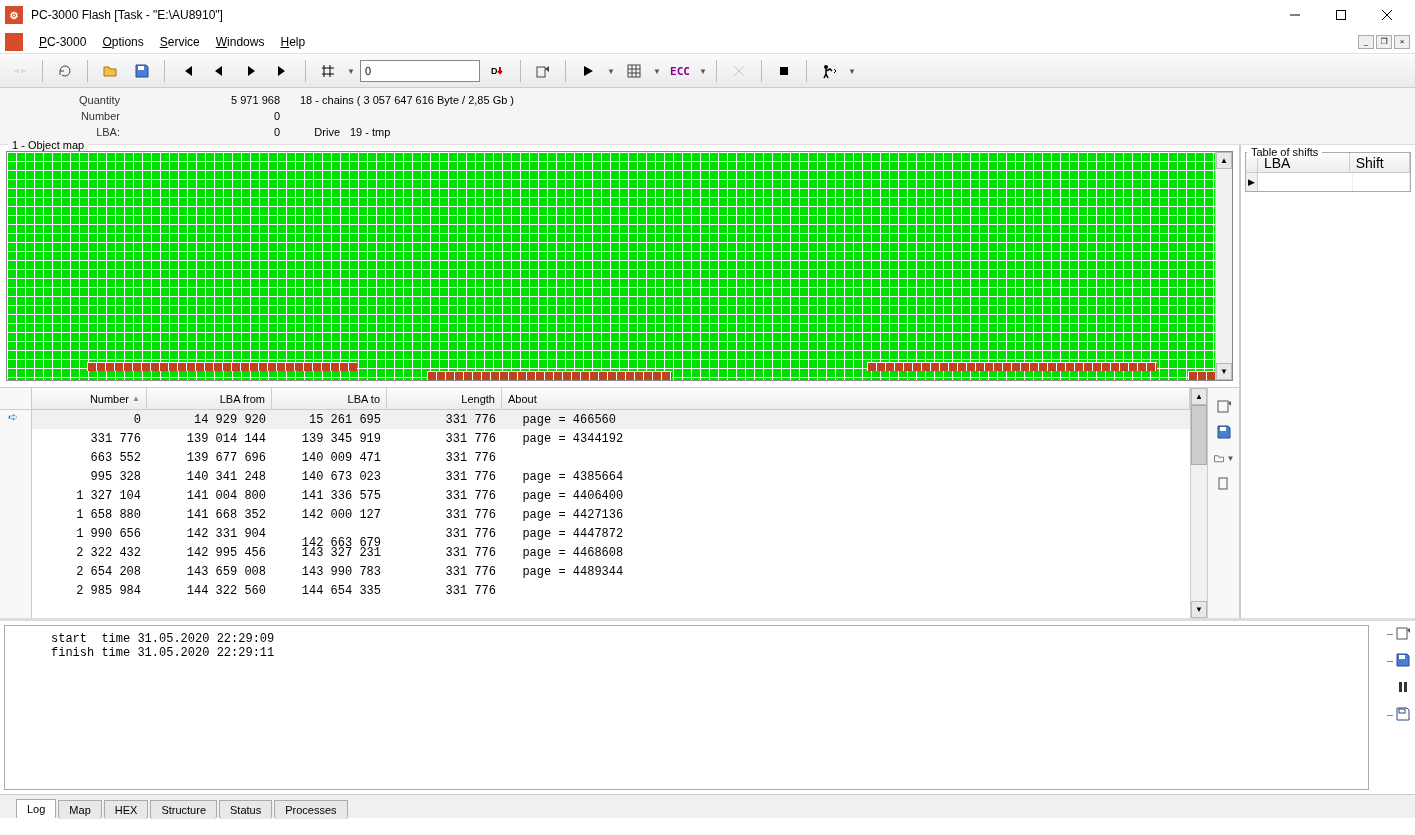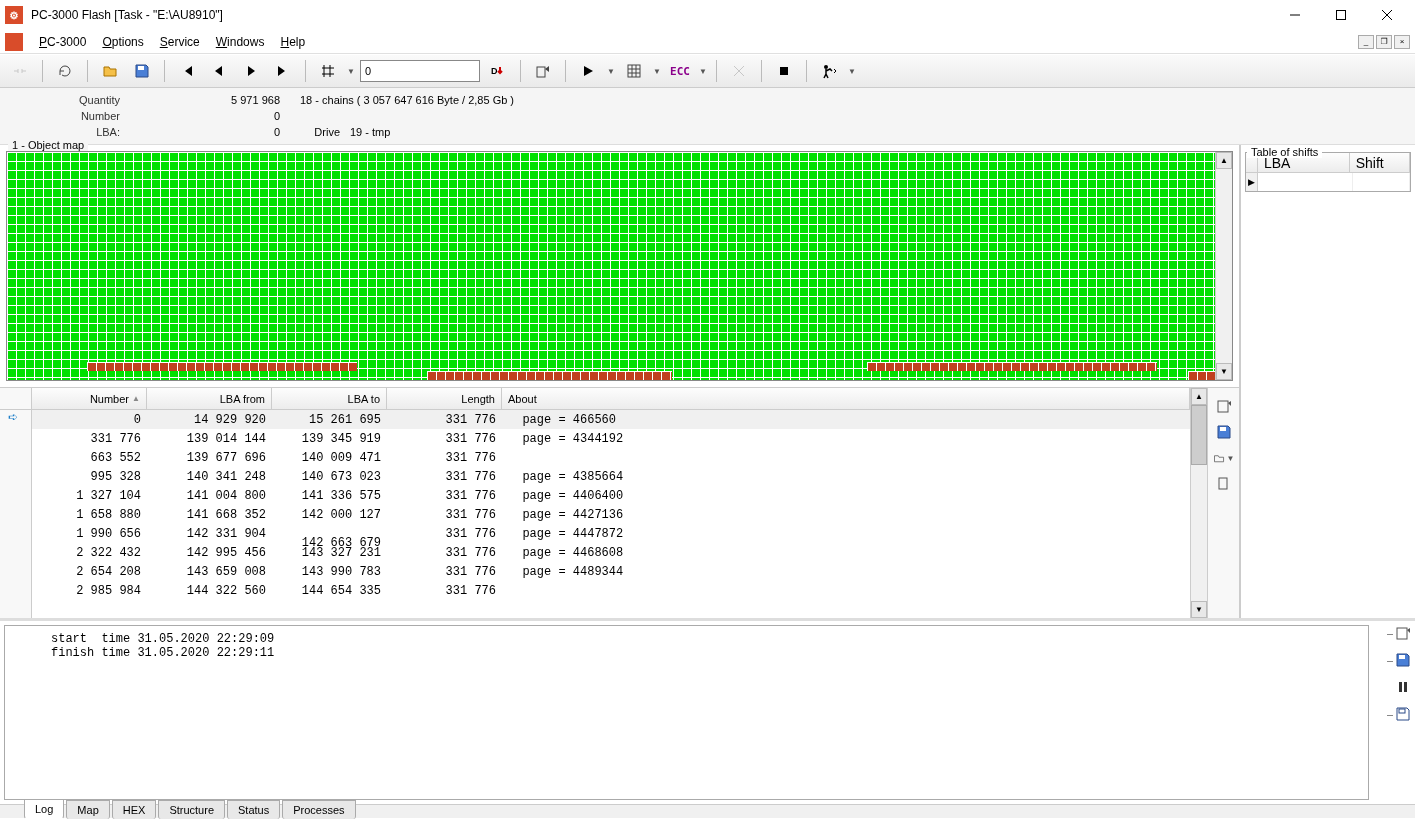--- a/index.html
+++ b/index.html
@@ -87,21 +87,21 @@
 
 
 .log-area { height: 200px; border-top: 3px solid #ddd; display: flex; flex-direction: column; }
 .log-body { flex: 1; display: flex; }
 .log-text { flex: 1; border: 1px solid #aaa; margin: 4px; padding: 6px 46px; font-family: "Courier New", monospace; font-size: 12px; white-space: pre; overflow: auto; }
 .log-icons { width: 42px; padding: 4px; display: flex; flex-direction: column; gap: 8px; align-items: flex-end; }
 .log-icons .grp { display: flex; align-items: center; gap: 2px; }
 .log-icons .dash { width: 6px; height: 1px; background: #888; }
 
 
-.bottom-tabs { height: 14px; background: #f0f0f0; border-top: 1px solid #ccc; display: flex; align-items: flex-end; padding-left: 24px; }
+.bottom-tabs { height: 24px; background: #f0f0f0; border-top: 1px solid #ccc; display: flex; align-items: flex-end; padding-left: 16px; }
 .bottom-tabs .tab { padding: 3px 10px; border: 1px solid #aaa; border-bottom: none; background: #e8e8e8; font-size: 11px; margin-right: 2px; border-radius: 0 0 3px 3px; position: relative; top: 1px; }
 .bottom-tabs .tab.active { background: #fff; font-weight: normal; border-bottom: 1px solid #fff; }
 
 
 .ptr-icon { color: #1e7fc9; font-size: 12px; padding-left: 8px; }
 
 
 svg.ico { width: 16px; height: 16px; }
 </style>
 </head>

